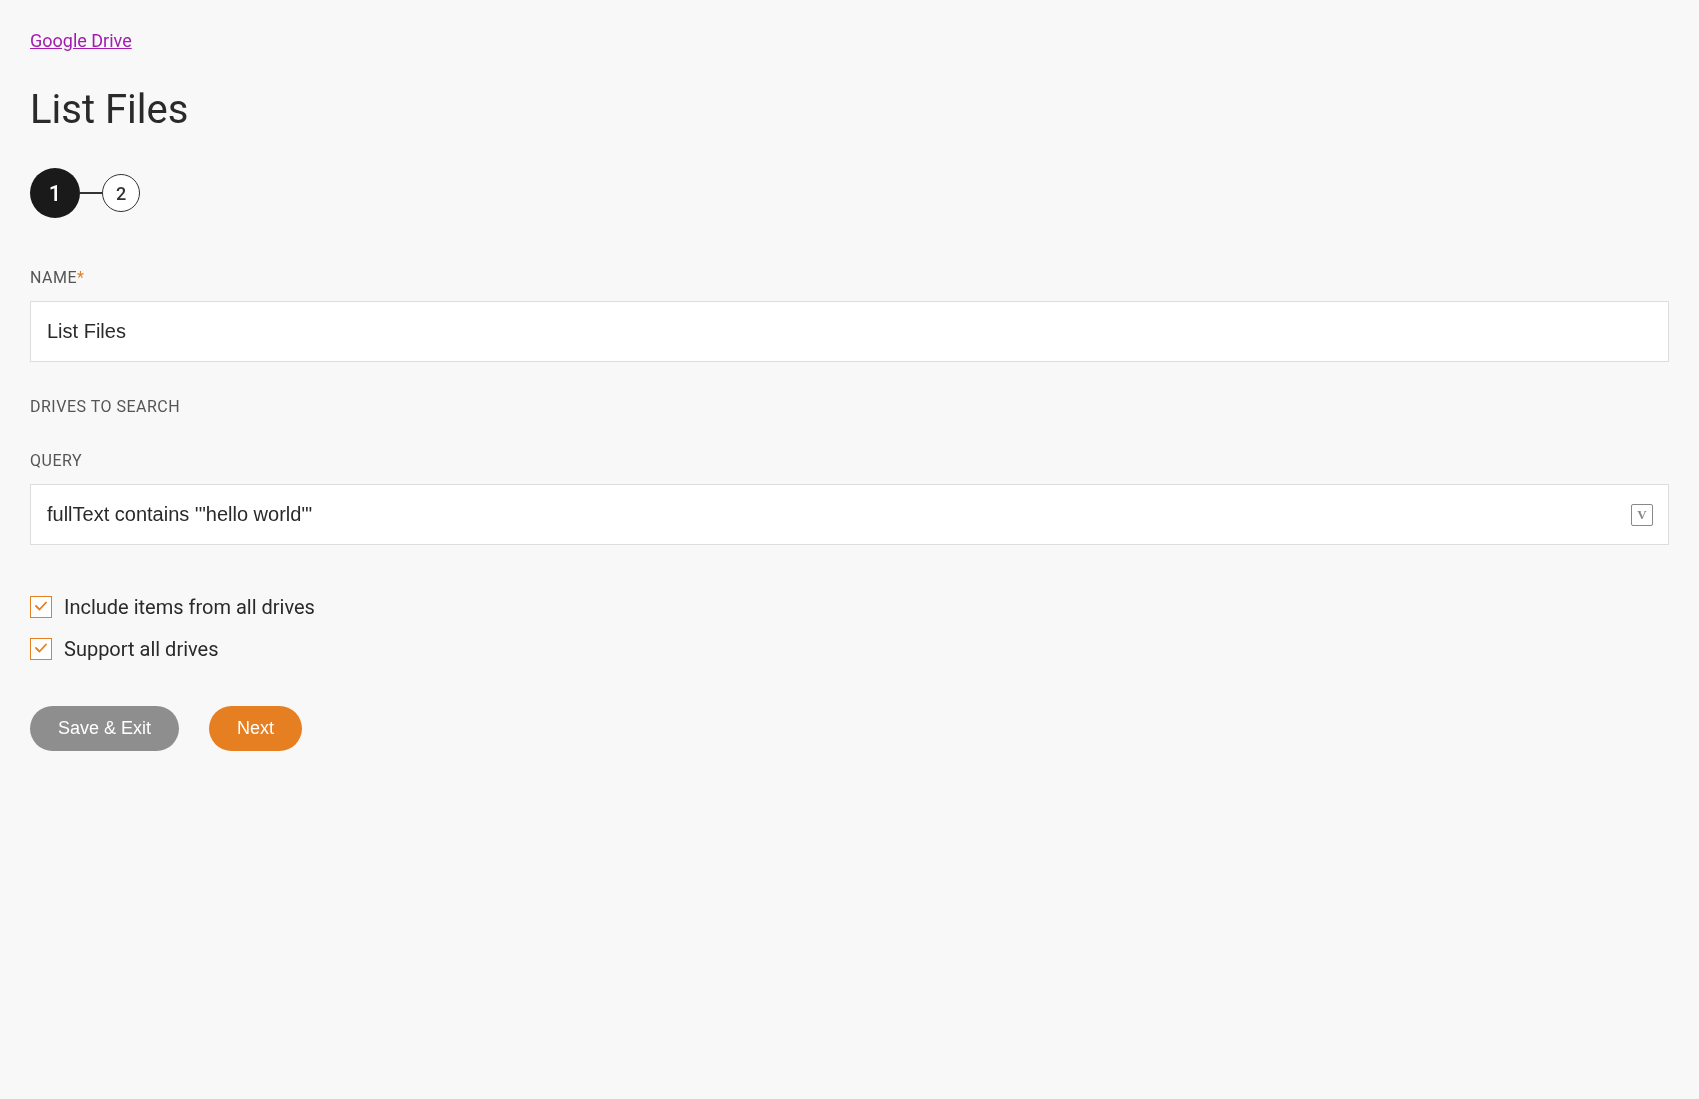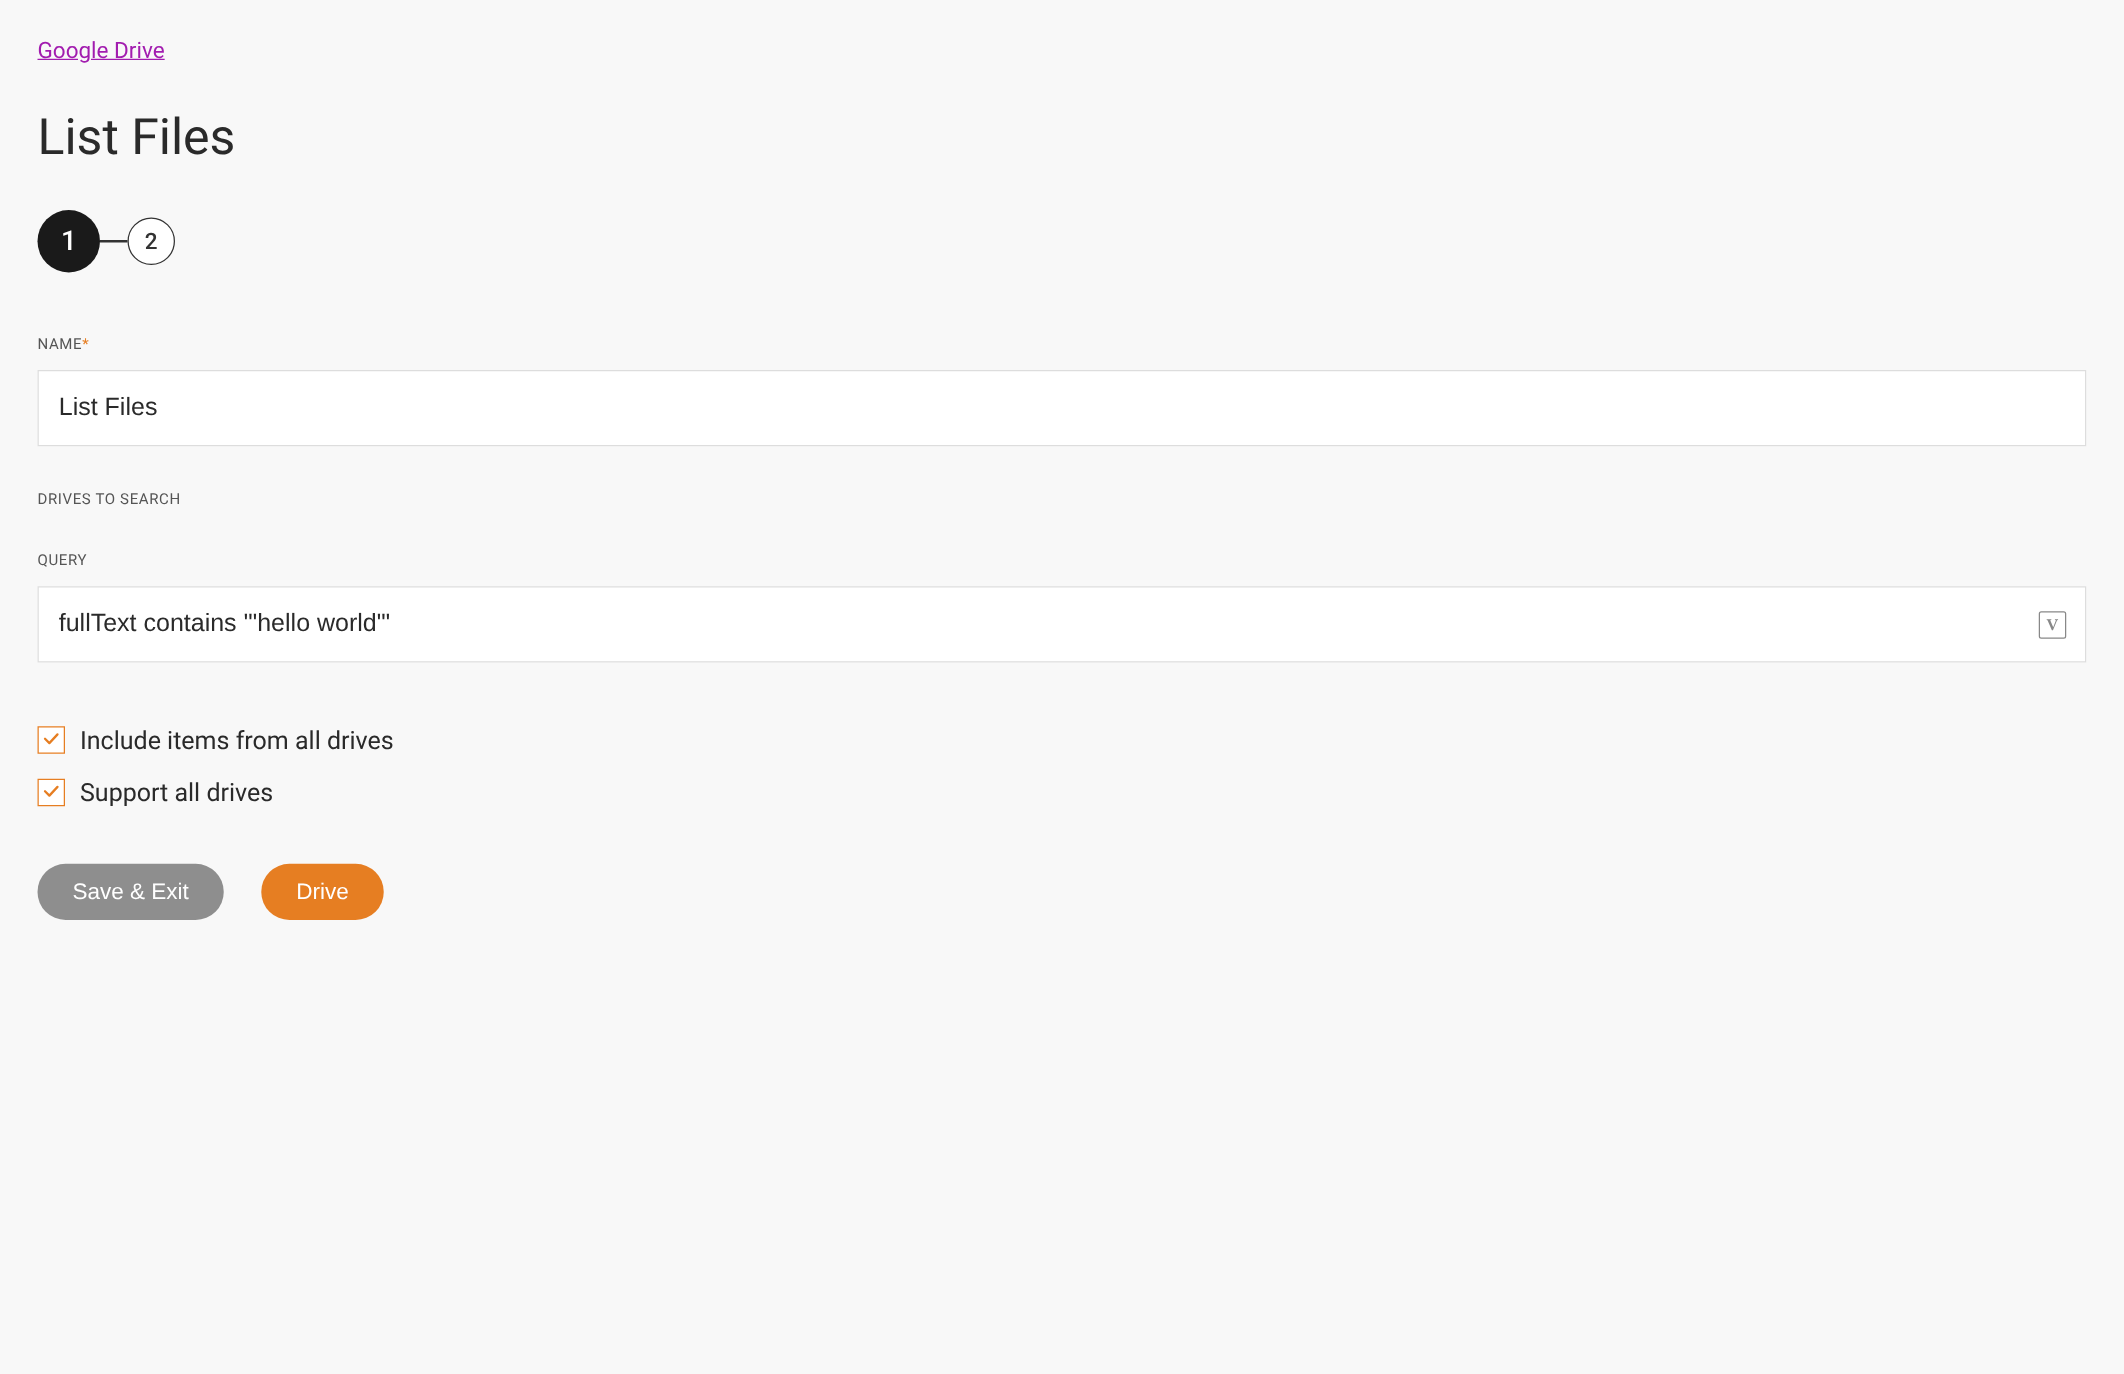--- a/index.html
+++ b/index.html
@@ -55,21 +55,21 @@
     .step-connector {
       width: 22px;
       height: 1.5px;
       background-color: #333;
     }
     .form-group {
       margin-bottom: 35px;
     }
     .form-label {
       display: block;
-      font-size: 12px;
+      font-size: 16px;
       letter-spacing: 0.5px;
       color: #555;
       margin-bottom: 14px;
     }
     .required-star {
       color: #e67e22;
     }
     .form-input {
       width: 100%;
       padding: 18px 16px;
@@ -234,17 +234,17 @@
           <path d="M2 7L5.5 10.5L12 3.5" stroke="#e67e22" stroke-width="1.8" stroke-linecap="round" stroke-linejoin="round"></path>
         </svg>
       </span>
     </div>
     <span class="checkbox-label">Support all drives</span>
   </div>
 </div>
 
 <div class="button-row">
   <button class="btn btn-gray">Save &amp; Exit</button>
-  <button class="btn btn-orange">Drive</button>
+  <button class="btn btn-orange">Next</button>
 </div>
 
 
 
 
 </body></html>

